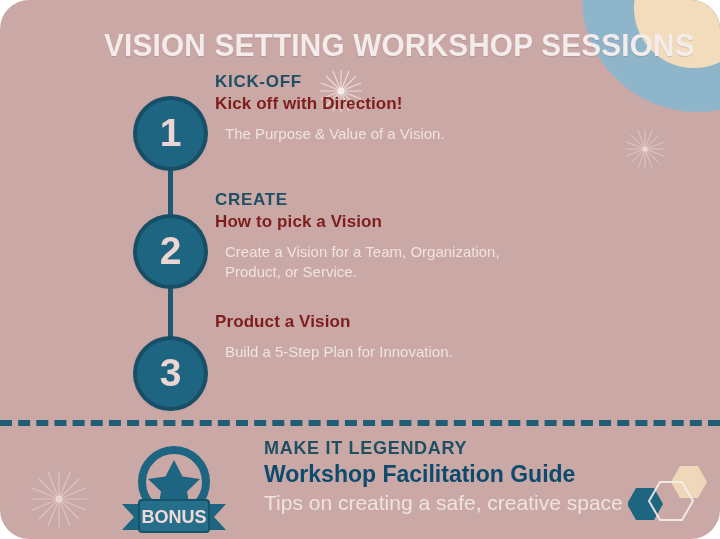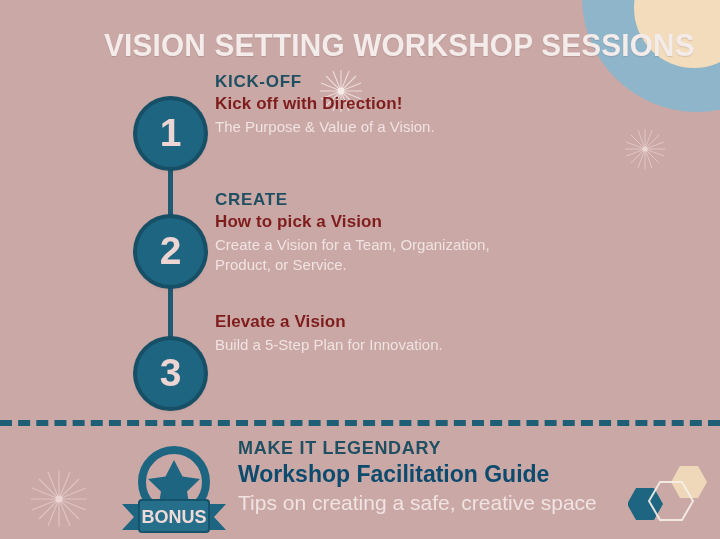--- a/index.html
+++ b/index.html
@@ -7,20 +7,21 @@
     padding: 0;
     background: #ffffff;
   }
   #poster {
     position: relative;
     width: 720px;
     height: 539px;
     overflow: hidden;
     background: #c9a8a6;
     font-family: "Liberation Sans", sans-serif;
+    border-radius: 29px;
     -webkit-font-smoothing: antialiased;
   }
 
   
   .corner-arc {
     position: absolute;
     top: -118px;
     right: -92px;
     width: 230px;
     height: 230px;
@@ -110,38 +111,38 @@
     font-weight: 700;
     color: #7f1d1d;
     margin: 0 0 3px 0;
     letter-spacing: .1px;
   }
   .sub {
     font-size: 15px;
     font-weight: 400;
     color: #f0e3e1;
     line-height: 1.33;
-    margin: 0;
+    margin: 10px;
     max-width: 300px;
   }
 
   
   .divider {
     position: absolute;
     left: 0;
     top: 420px;
     width: 720px;
     height: 0;
     border-top: 6px dashed #1f5f76;
   }
 
   
   .bonus { position: absolute; left: 0; top: 434px; width: 720px; height: 105px; }
   .bonus-badge { position: absolute; left: 112px; top: 4px; }
-  .bonus-text { position: absolute; left: 238px; top: 4px; }
+  .bonus-text { position: absolute; left: 264px; top: 4px; }
   .bonus-eyebrow {
     font-size: 18px;
     font-weight: 700;
     letter-spacing: .7px;
     color: #1f4f61;
     margin: 0 0 2px 0;
   }
   .bonus-headline {
     font-size: 23px;
     font-weight: 700;
@@ -230,21 +231,21 @@
         <p class="headline">How to pick a Vision</p>
         <p class="sub">Create a Vision for a Team, Organization, Product, or Service.</p>
       </div>
     </div>
 
     <div class="step step-3">
       <div class="badge">
         <span class="badge-num">3</span>
       </div>
       <div class="step-text">
-        <p class="headline">Elevate a Vision</p>
+        <p class="headline">Product a Vision</p>
         <p class="sub">Build a 5-Step Plan for Innovation.</p>
       </div>
     </div>
   </div>
 
   <div class="divider"></div>
 
   <div class="bonus">
 
     <svg class="bonus-badge" width="124" height="98" viewBox="0 0 124 98">

